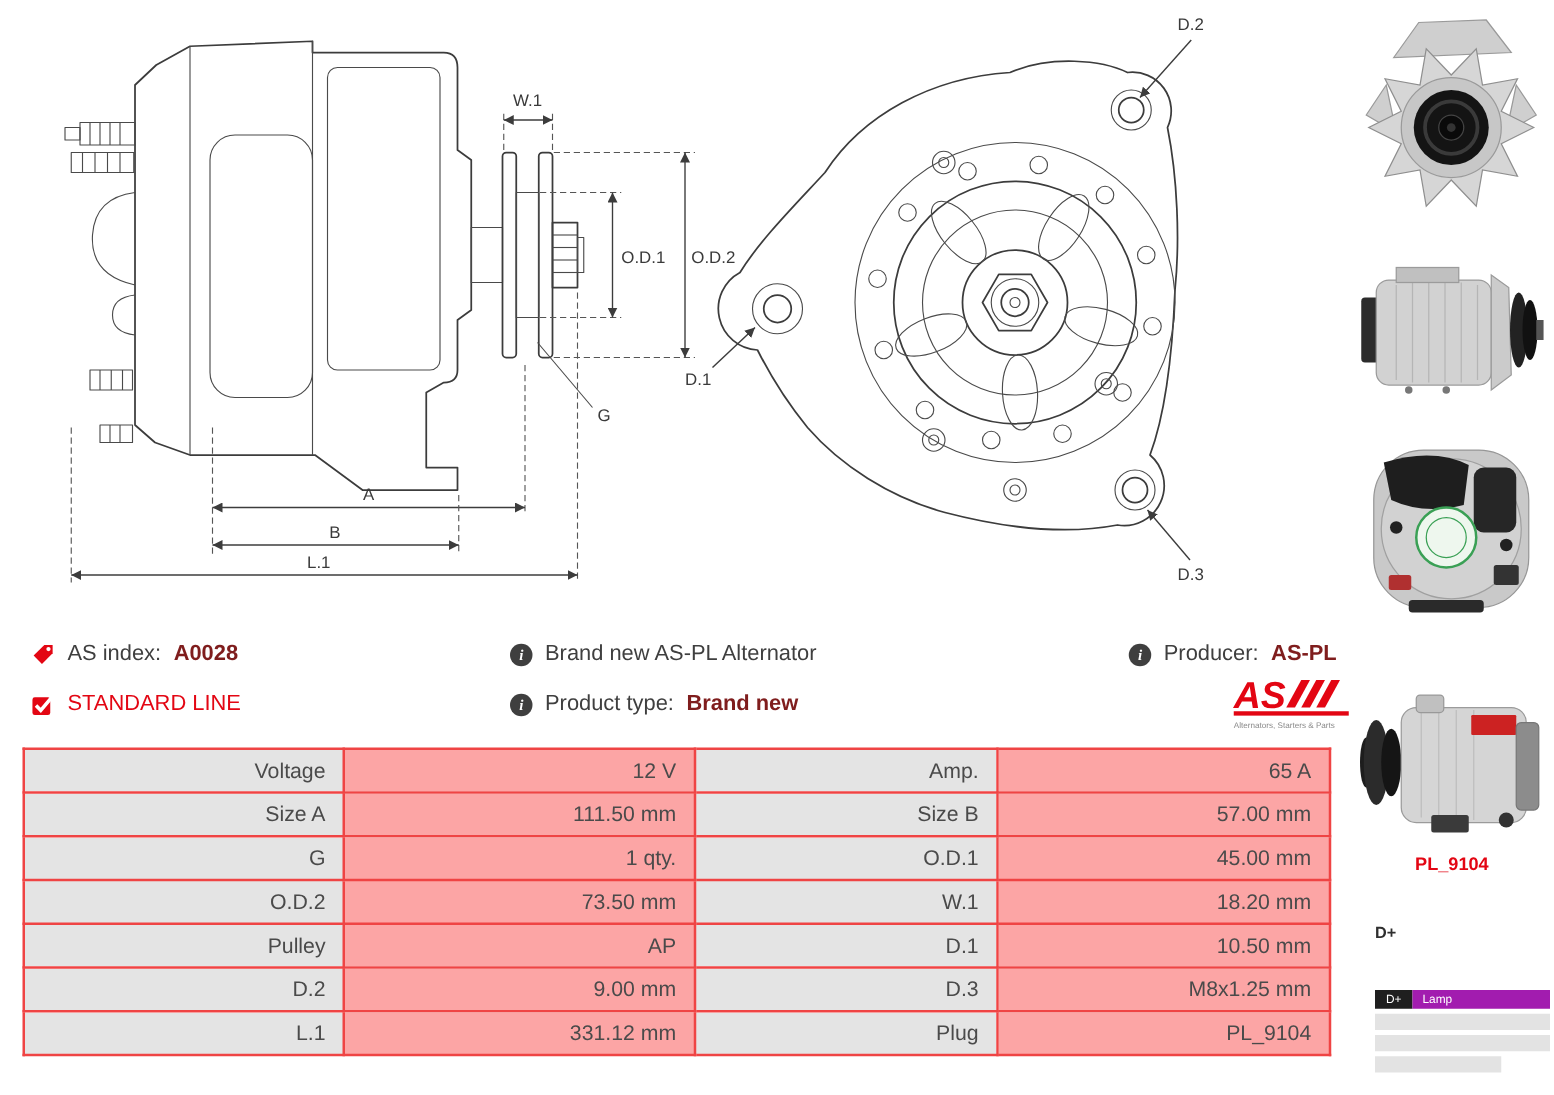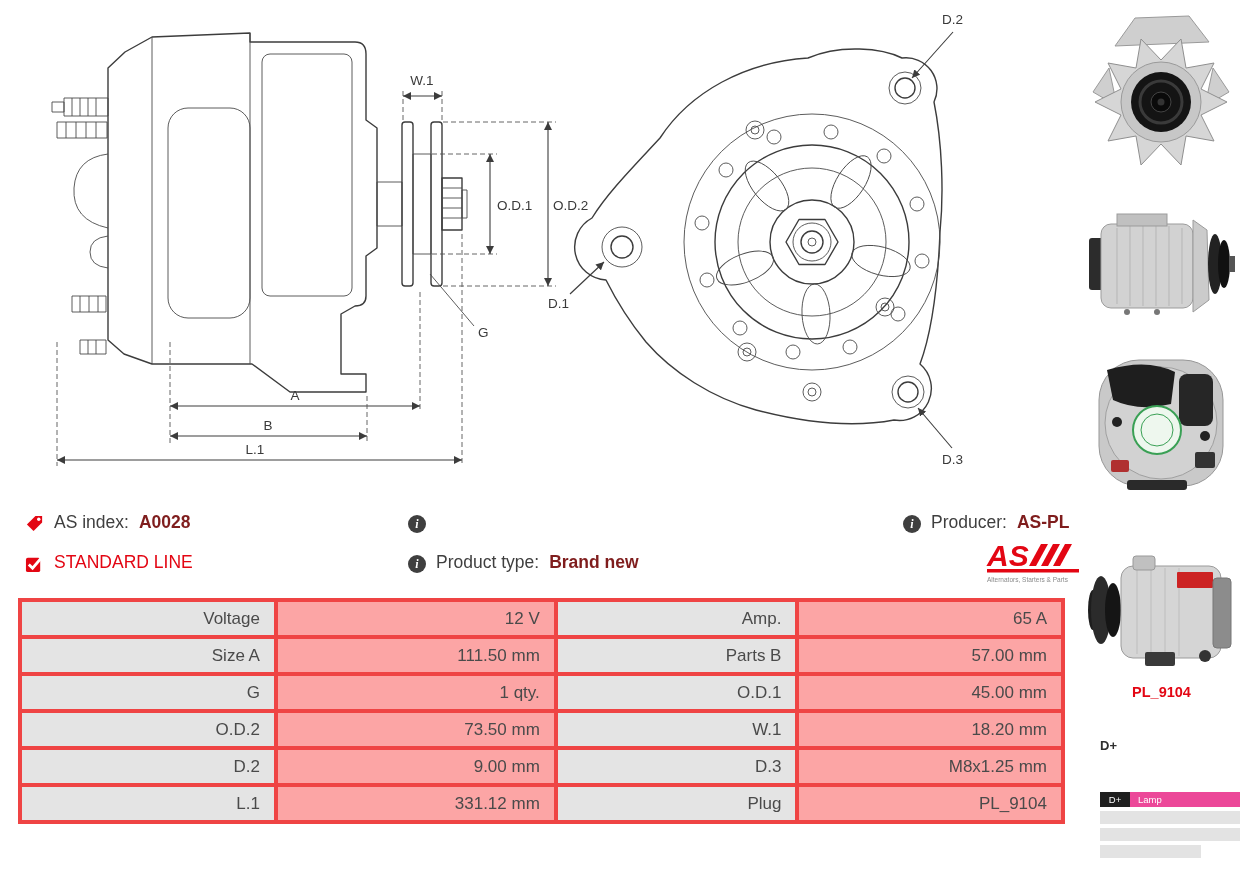--- a/index.html
+++ b/index.html
@@ -17,33 +17,33 @@
              font-size:17.5px;color:#3f3f3f;white-space:nowrap;height:24px}
   .info-item b{color:#7f1d1d}
   .red{color:#e30613}
   .bold{font-weight:normal}
   .info-badge{width:18px;height:18px;border-radius:50%;background:#3f3f3f;color:#fff;
               display:flex;align-items:center;justify-content:center;
               font:italic bold 12px "Liberation Serif",serif;flex:0 0 18px}
   
   .spec{position:absolute;left:18px;top:598px;width:1047px;border-collapse:collapse;
         font-size:17px;color:#4a4a4a;table-layout:fixed}
-  .spec td{border:4px solid #ef4444;height:33px;text-align:right;
+  .spec td{border:2px solid #ef4444;height:33px;text-align:right;
            padding:0 14px 0 6px;overflow:hidden}
   .spec td.lbl{background:#e4e4e4}
   .spec td.val{background:#fca5a5}
   .spec .c1{width:24.5%}.spec .c2{width:27%}.spec .c3{width:23%}.spec .c4{width:25.5%}
   
   .plug-code{position:absolute;left:1080px;top:684px;width:163px;text-align:center;
              font-weight:bold;font-size:14.5px;color:#e30613}
   .terminal{position:absolute;left:1100px;top:738px;font-weight:bold;font-size:13px;color:#2f2f2f}
   .pinout{position:absolute;left:1100px;top:792px;width:140px;font-size:9.5px}
   .pinout .hdr{display:flex}
   .pinout .hc1{background:#1f1f1f;color:#fff;padding:2px 6px;min-width:18px;text-align:center}
-  .pinout .hc2{background:#ec4899;color:#fff;padding:2px 8px;flex:1}
+  .pinout .hc2{background:#a21caf;color:#fff;padding:2px 8px;flex:1}
   .pinout .bar{height:13px;background:#e3e3e3;margin-top:4px}
   .pinout .bar.short{width:72%}
   
   .aslogo{position:absolute;left:985px;top:538px;width:100px;height:48px}
 </style>
 </head>
 <body>
 
 <div class="page">
 
@@ -301,20 +301,21 @@
   <div class="info-item" style="left:25px;top:549px">
     <svg width="19" height="19" viewBox="0 0 20 20">
       <rect x="1" y="4" width="15" height="15" rx="2" fill="#e30613"></rect>
       <path d="M4,11 l4,4 L19,2" stroke="#fff" stroke-width="3" fill="none"></path>
     </svg>
     <span class="red bold">STANDARD LINE</span>
   </div>
 
   <div class="info-item" style="left:408px;top:509px">
     <span class="info-badge">i</span>
+    <span>Brand new AS-PL Alternator</span>
   </div>
 
   <div class="info-item" style="left:408px;top:549px">
     <span class="info-badge">i</span>
     <span>Product type:</span>
     <b>Brand new</b>
   </div>
 
   <div class="info-item" style="left:903px;top:509px">
     <span class="info-badge">i</span>
@@ -335,34 +336,40 @@
     <tbody>
         <tr>
       <td class="lbl c1">Voltage</td>
       <td class="val c2">12 V</td>
       <td class="lbl c3">Amp.</td>
       <td class="val c4">65 A</td>
     </tr>
     <tr>
       <td class="lbl c1">Size A</td>
       <td class="val c2">111.50 mm</td>
-      <td class="lbl c3">Parts B</td>
+      <td class="lbl c3">Size B</td>
       <td class="val c4">57.00 mm</td>
     </tr>
     <tr>
       <td class="lbl c1">G</td>
       <td class="val c2">1 qty.</td>
       <td class="lbl c3">O.D.1</td>
       <td class="val c4">45.00 mm</td>
     </tr>
     <tr>
       <td class="lbl c1">O.D.2</td>
       <td class="val c2">73.50 mm</td>
       <td class="lbl c3">W.1</td>
       <td class="val c4">18.20 mm</td>
+    </tr>
+    <tr>
+      <td class="lbl c1">Pulley</td>
+      <td class="val c2">AP</td>
+      <td class="lbl c3">D.1</td>
+      <td class="val c4">10.50 mm</td>
     </tr>
     <tr>
       <td class="lbl c1">D.2</td>
       <td class="val c2">9.00 mm</td>
       <td class="lbl c3">D.3</td>
       <td class="val c4">M8x1.25 mm</td>
     </tr>
     <tr>
       <td class="lbl c1">L.1</td>
       <td class="val c2">331.12 mm</td>

